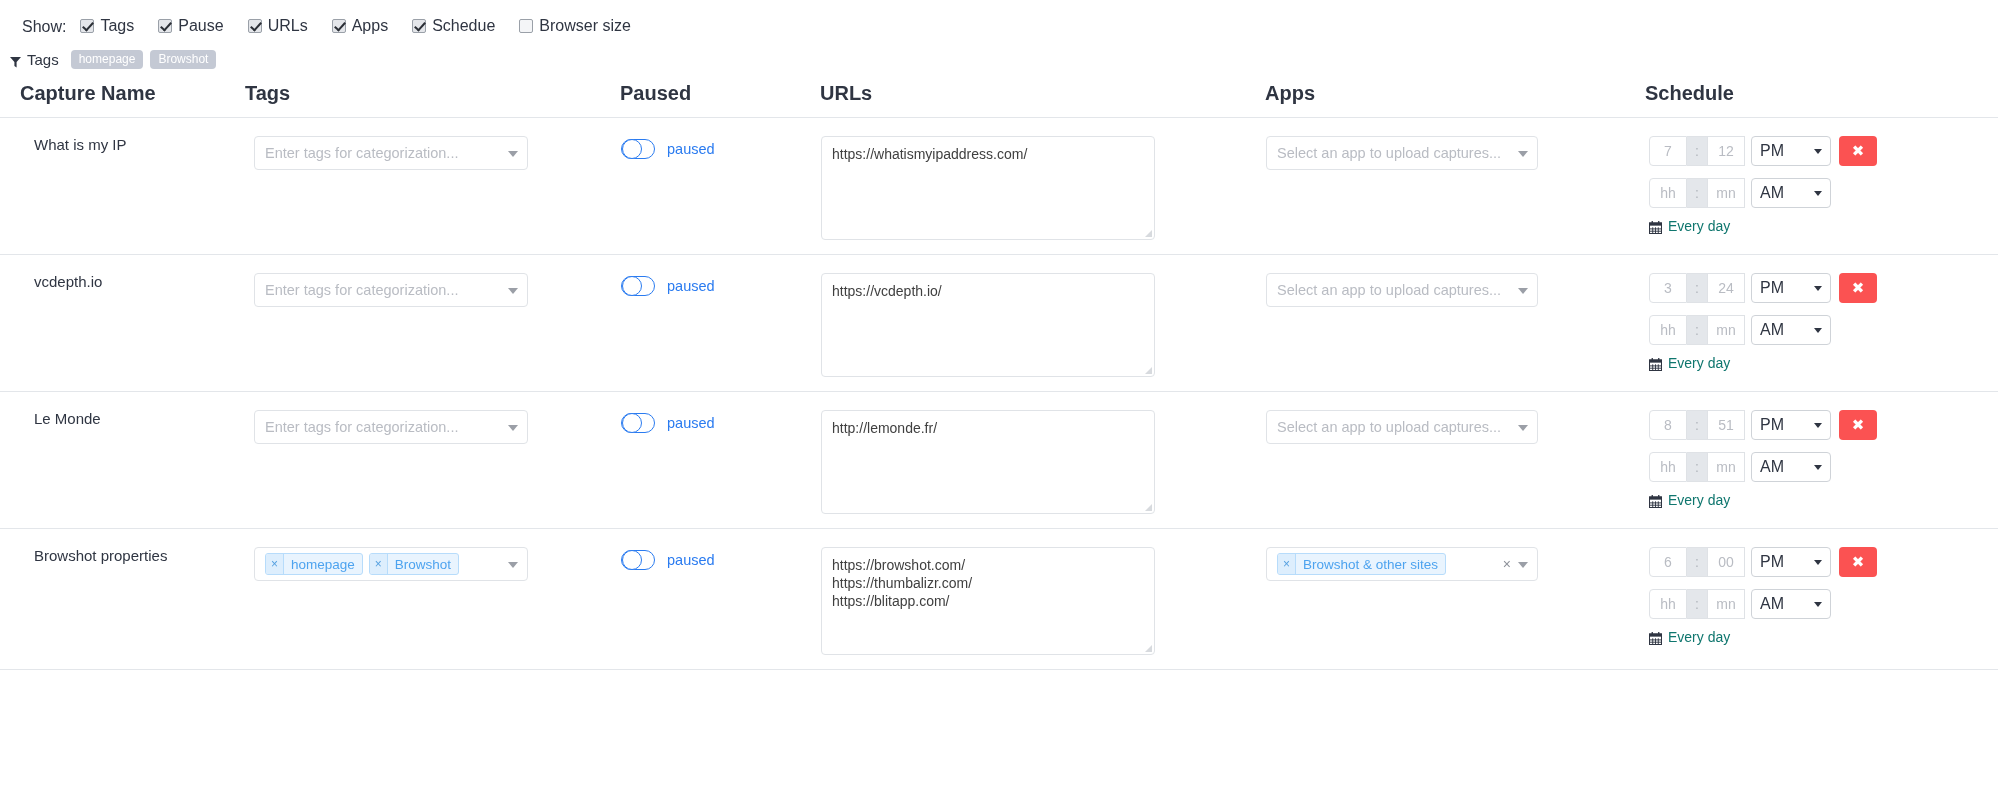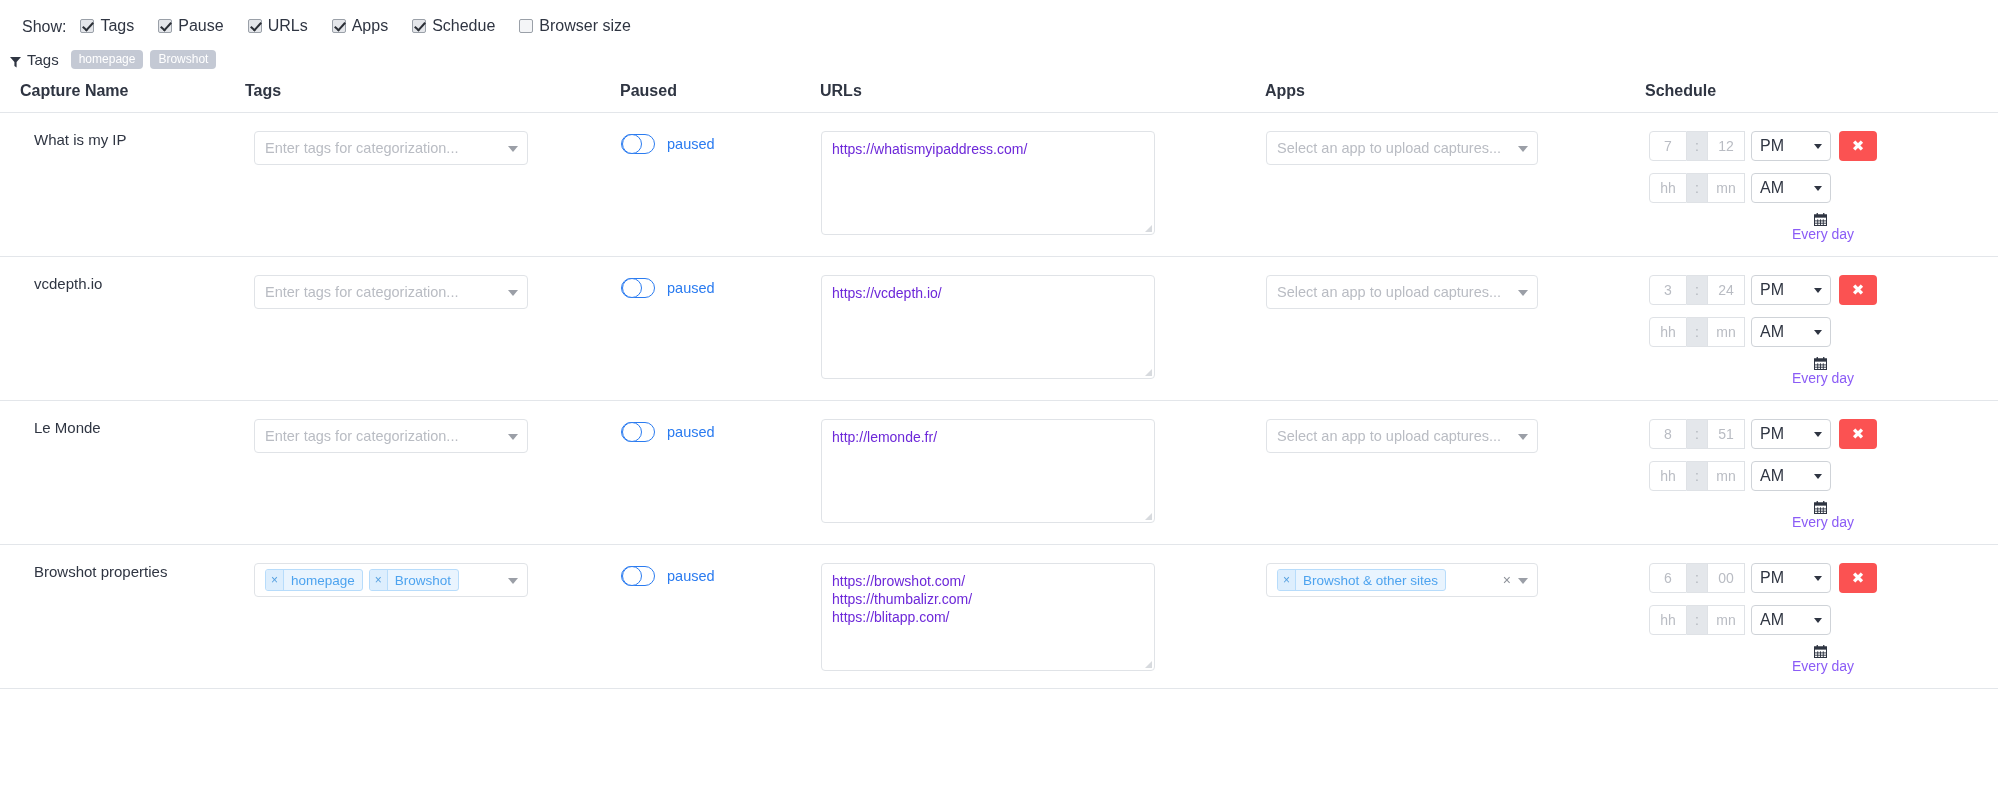--- a/index.html
+++ b/index.html
@@ -110,21 +110,21 @@
 
   
   table.captures {
     width: 1998px;
     border-collapse: collapse;
     margin-top: 12px;
     table-layout: fixed;
   }
   table.captures thead th {
     text-align: left;
-    font-size: 16px;
+    font-size: 20px;
     font-weight: bold;
     color: #2f3542;
     padding: 0 0 12px 0;
     border-bottom: 1px solid #e3e6ea;
   }
   .col-name  { width: 245px; padding-left: 20px !important; }
   .col-tags  { width: 375px; }
   .col-pause { width: 200px; }
   .col-urls  { width: 445px; }
   .col-apps  { width: 380px; }
@@ -231,21 +231,21 @@
     color: #2a7bf0;
     font-size: 14.5px;
   }
 
   
   .urlbox {
     border: 1px solid #e0e3e7;
     border-radius: 4px;
     background: #fff;
     width: 334px;
-    color: #6d28d9;
+    color: #404040;
     font-size: 14px;
     line-height: 18px;
     padding: 8px 10px;
     white-space: pre-line;
     position: relative;
     overflow: hidden;
     font-family: "Liberation Sans", sans-serif;
   }
   .urlbox::after {
     content: "";
@@ -321,25 +321,24 @@
     color: #fff;
     font-size: 15px;
     cursor: pointer;
     display: flex;
     align-items: center;
     justify-content: center;
     font-family: "Liberation Sans", sans-serif;
   }
   .everyday {
     display: flex;
-    align-items: center;
+    align-items: flex-end;
     font-size: 14px;
-    color: #8b5cf6;
+    color: #0f766e;
     margin-top: -2px;
-    flex-direction: column;
   }
   .cal-icon { margin-right: 6px; display: inline-flex; }
 </style>
 </head>
 <body>
 
 <div class="showbar">
   <span class="showbar-label">Show:</span>
   <span id="show-options"><label class="show-opt">
         <span class="cb checked"></span>

